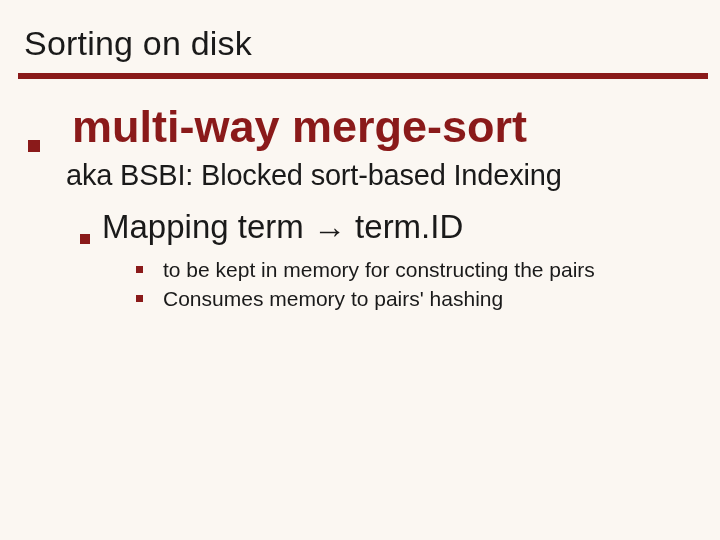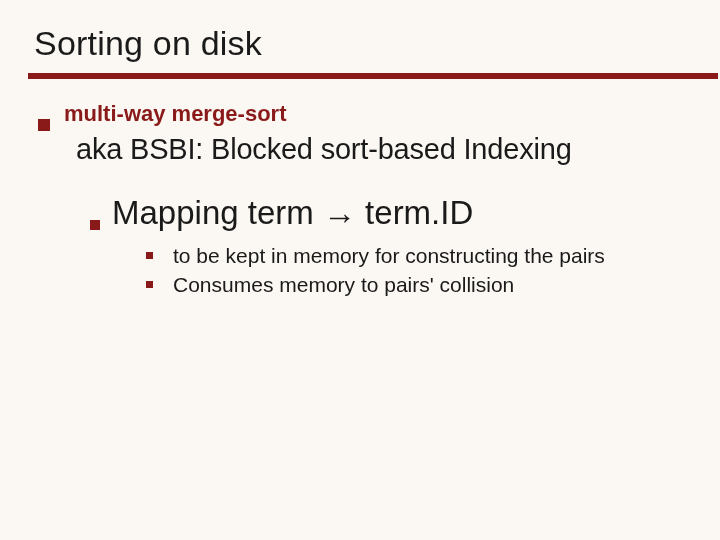--- a/index.html
+++ b/index.html
@@ -9,21 +9,21 @@
     height: 540px;
     background: #fbf7f2;
     font-family: "Lucida Sans", "Lucida Grande", "Trebuchet MS", Verdana, sans-serif;
     color: #1a1a1a;
     overflow: hidden;
   }
   .slide {
     box-sizing: border-box;
     width: 720px;
     height: 516px;
-    padding: 24px 18px 0 28px;
+    padding: 24px 18px 0 18px;
   }
   .title {
     font-size: 34px;
     font-weight: 400;
     margin: 0 0 10px 6px;
     letter-spacing: 0.2px;
   }
   .rule {
     height: 6px;
     width: 690px;
@@ -38,27 +38,28 @@
   }
   .lvl1 .sq {
     width: 12px;
     height: 12px;
     background: #8a1a1a;
     flex: 0 0 auto;
     position: relative;
     top: 10px;
   }
   .lvl1 .txt {
-    font-size: 22px;
+    font-size: 45px;
     font-weight: 700;
     color: #8a1a1a;
+    margin-left: 18px;
   }
   .subtitle {
     font-size: 29px;
-    margin: 6px 0 28px 48px;
+    margin: 6px 0 16px 48px;
     color: #1a1a1a;
     letter-spacing: -0.2px;
   }
   .lvl2 {
     display: flex;
     align-items: baseline;
     gap: 12px;
     margin-left: 62px;
     margin-bottom: 10px;
   }
@@ -125,17 +126,17 @@
     </span>
   </div>
 
   <div class="lvl3-wrap">
     <div class="lvl3">
       <span class="sq"></span>
       <span class="txt">to be kept in memory for constructing the pairs</span>
     </div>
     <div class="lvl3">
       <span class="sq"></span>
-      <span class="txt">Consumes memory to pairs' collision</span>
+      <span class="txt">Consumes memory to pairs' hashing</span>
     </div>
   </div>
 
 </div>
 
 </body></html>

